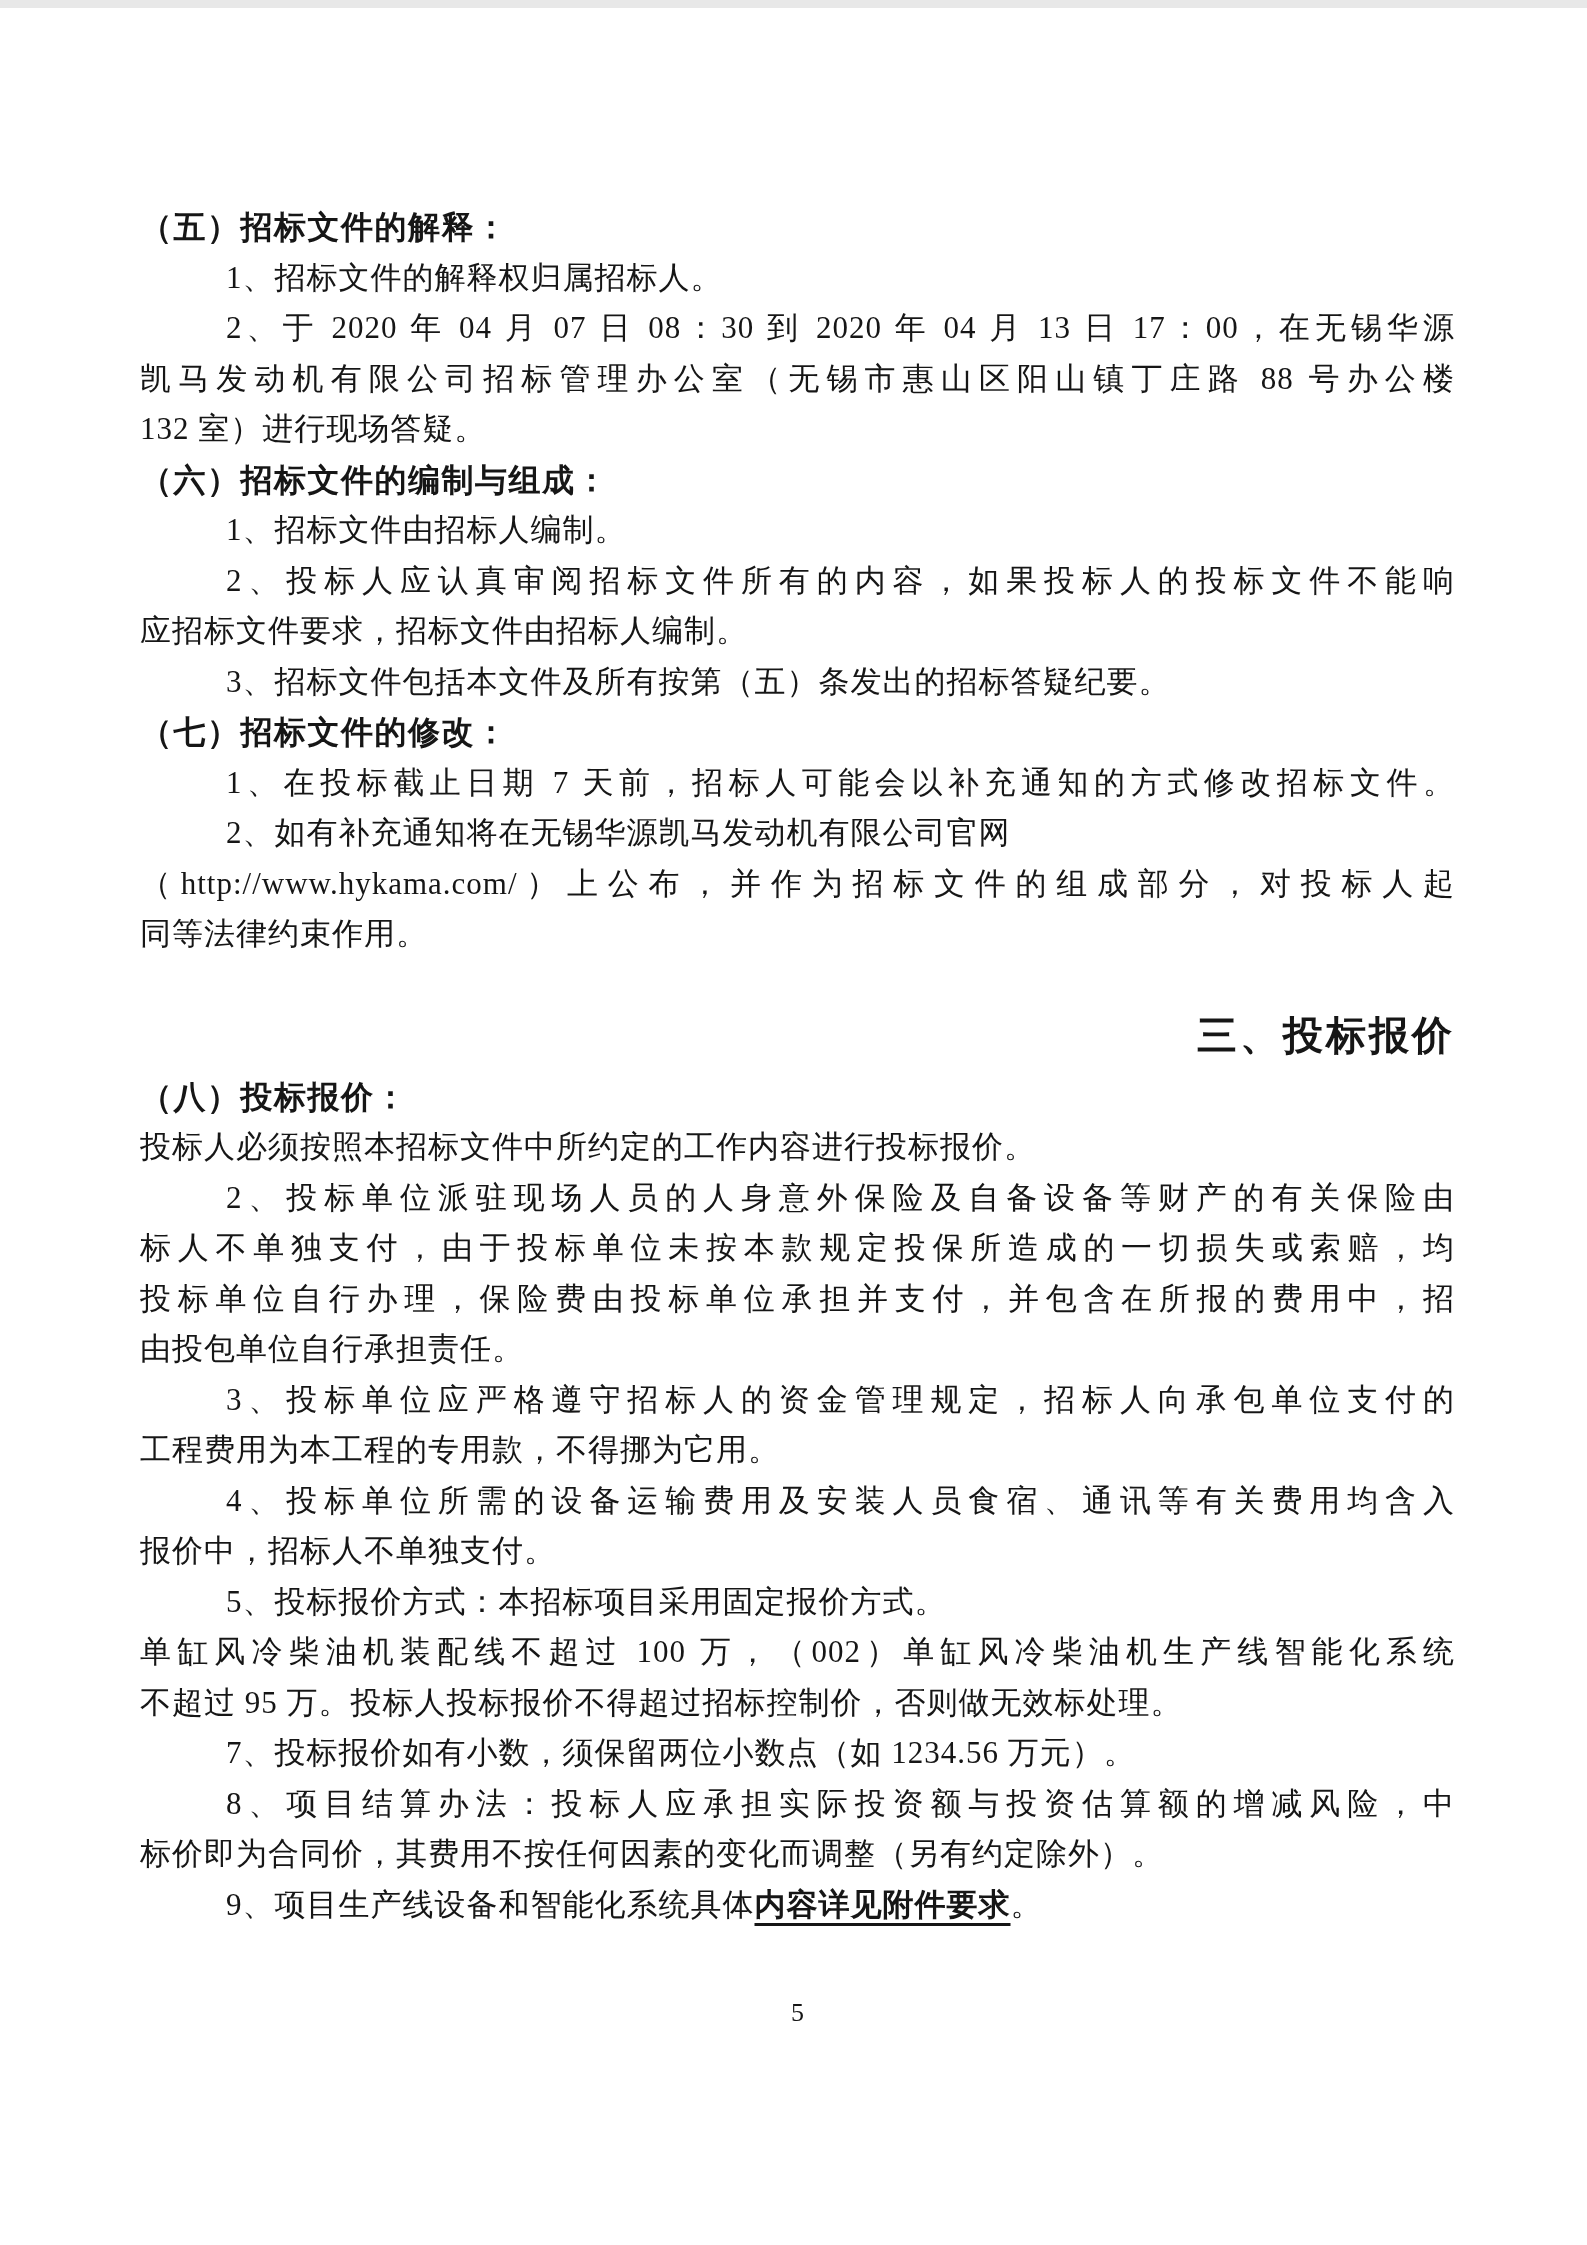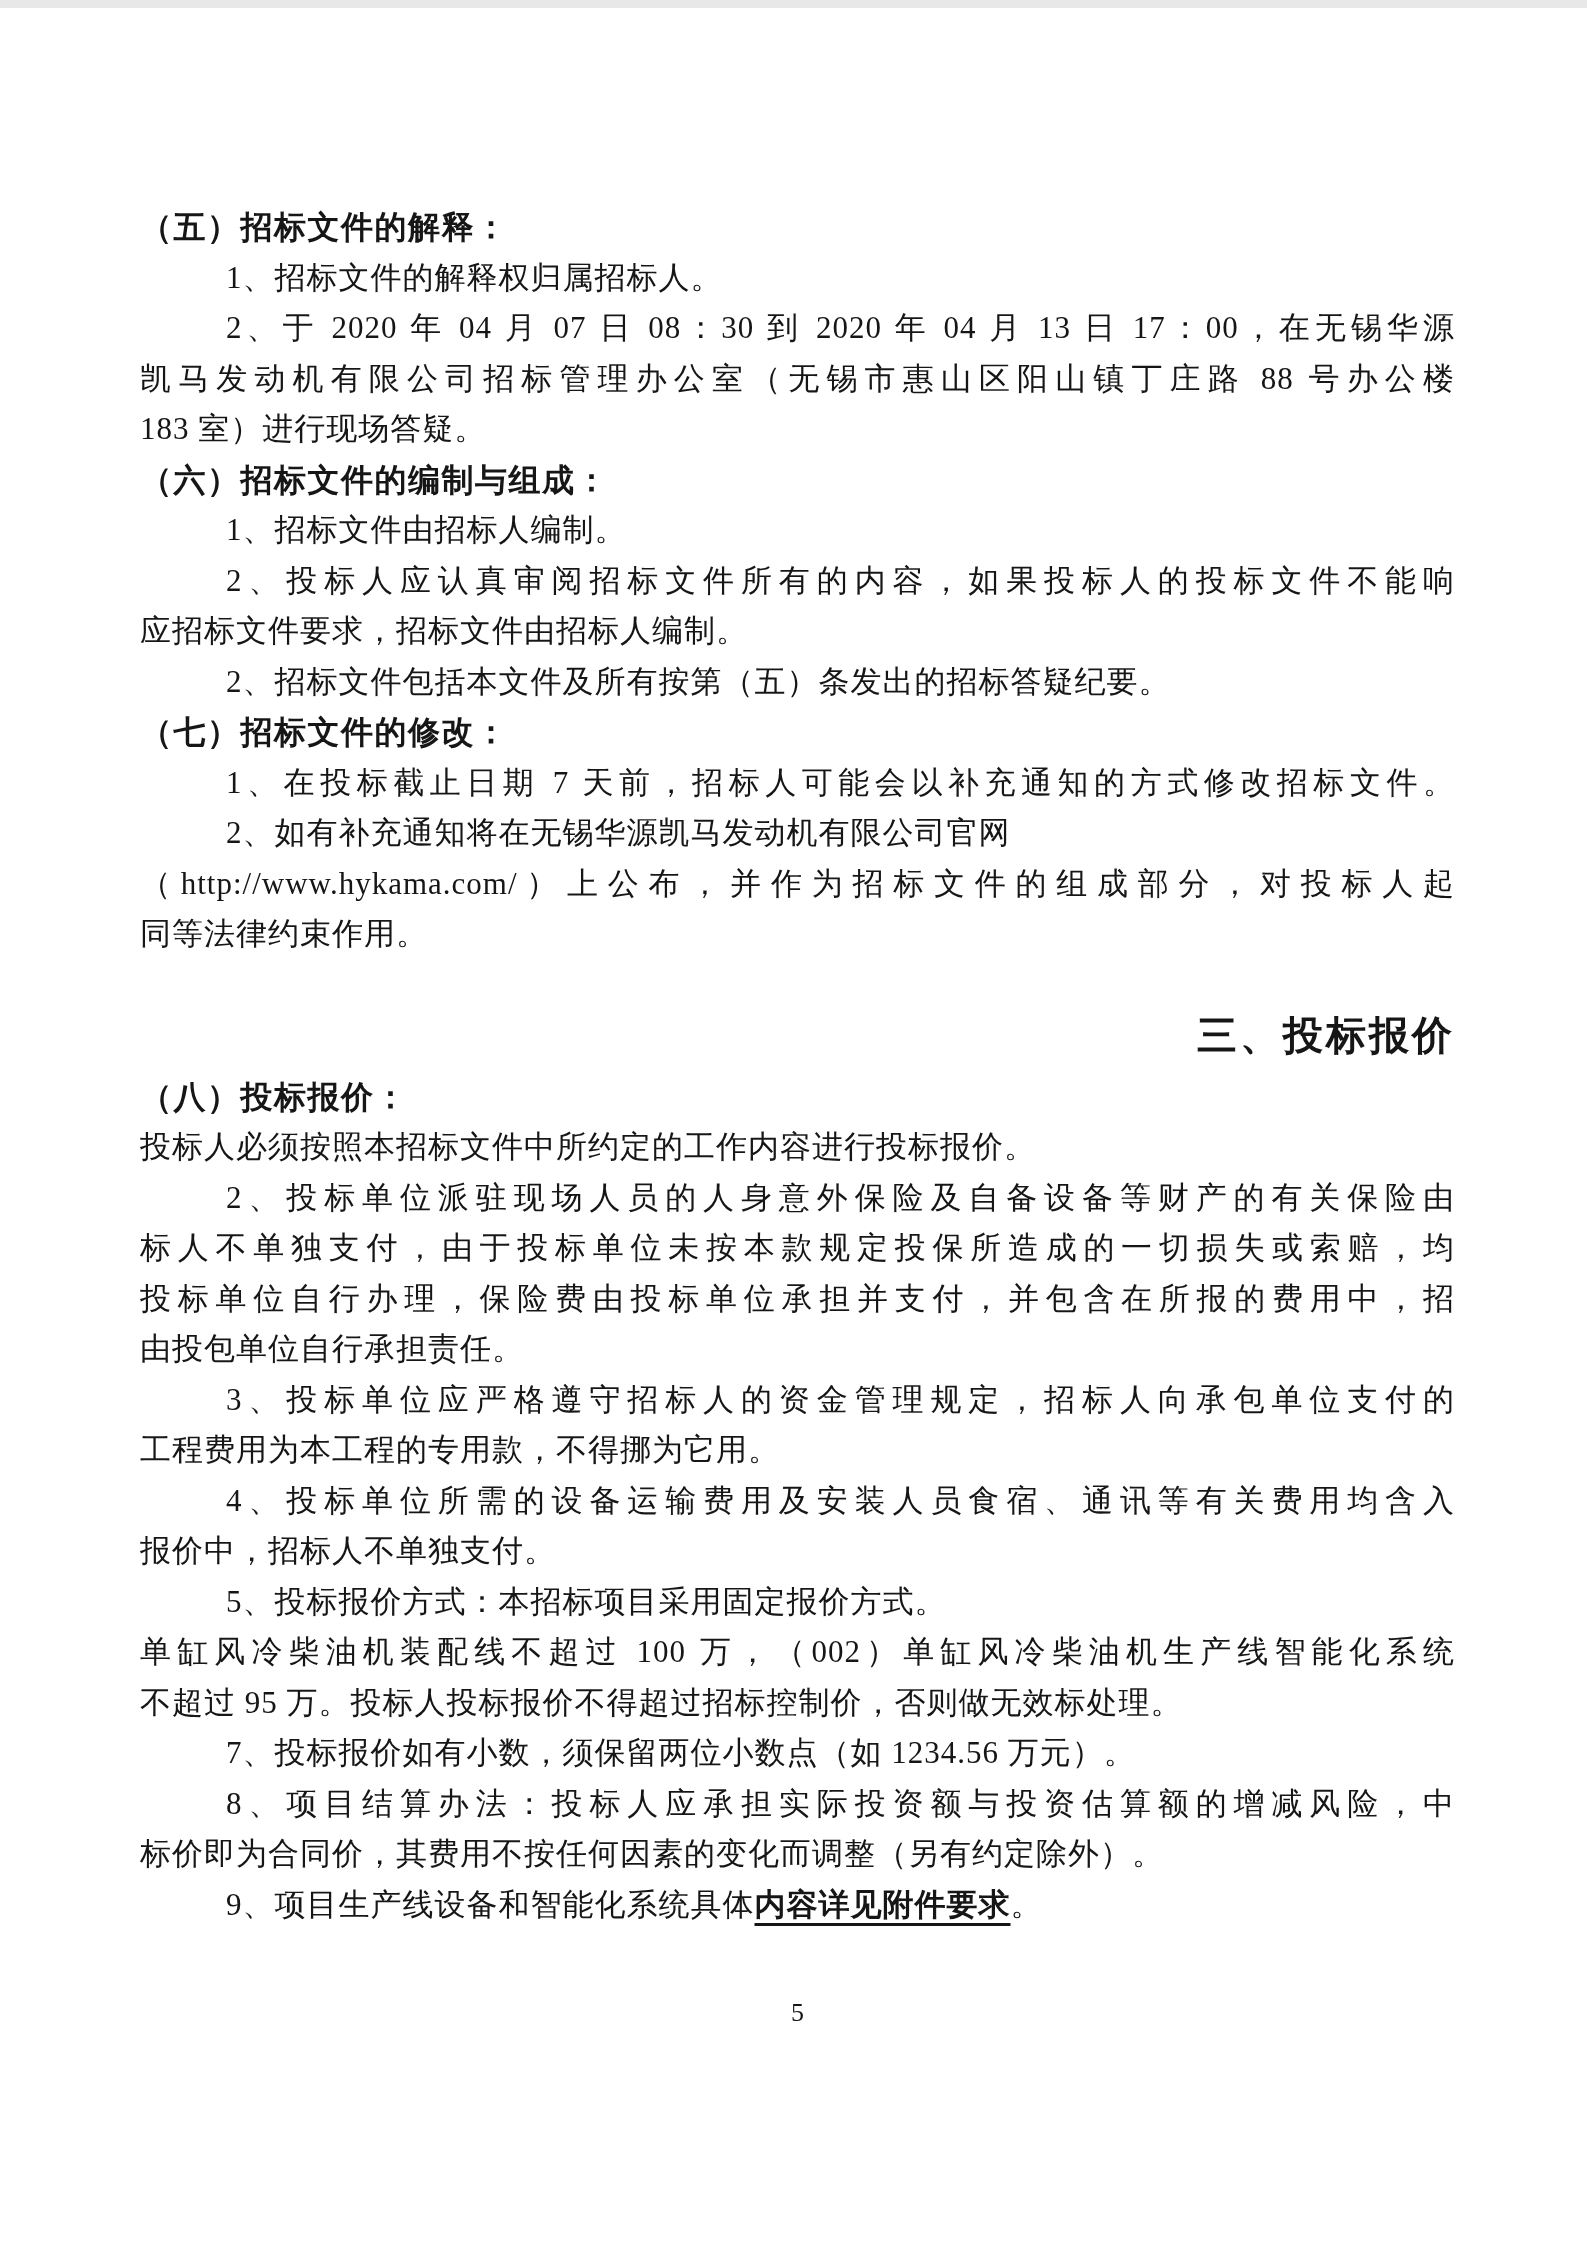--- a/index.html
+++ b/index.html
@@ -31,26 +31,26 @@
 </head>
 <body>
 
 <div class="page">
   <div class="content">
 
     <div class="line head">（五）招标文件的解释：</div>
     <div class="line item">1、招标文件的解释权归属招标人。</div>
     <div class="line item j">2、于 2020 年 04 月 07 日 08：30 到 2020 年 04 月 13 日 17：00，在无锡华源</div>
     <div class="line j">凯马发动机有限公司招标管理办公室（无锡市惠山区阳山镇丁庄路 88 号办公楼</div>
-    <div class="line">183 室）进行现场答疑。</div>
+    <div class="line">132 室）进行现场答疑。</div>
     <div class="line head">（六）招标文件的编制与组成：</div>
     <div class="line item">1、招标文件由招标人编制。</div>
     <div class="line item j">2、投标人应认真审阅招标文件所有的内容，如果投标人的投标文件不能响</div>
     <div class="line">应招标文件要求，招标文件由招标人编制。</div>
-    <div class="line item">2、招标文件包括本文件及所有按第（五）条发出的招标答疑纪要。</div>
+    <div class="line item">3、招标文件包括本文件及所有按第（五）条发出的招标答疑纪要。</div>
     <div class="line head">（七）招标文件的修改：</div>
     <div class="line item j">1、在投标截止日期 7 天前，招标人可能会以补充通知的方式修改招标文件。</div>
     <div class="line item">2、如有补充通知将在无锡华源凯马发动机有限公司官网</div>
     <div class="line j">（http://www.hykama.com/）上公布，并作为招标文件的组成部分，对投标人起</div>
     <div class="line">同等法律约束作用。</div>
 
     <div class="main-heading">三、投标报价</div>
 
     <div class="line head">（八）投标报价：</div>
     <div class="line">投标人必须按照本招标文件中所约定的工作内容进行投标报价。</div>

